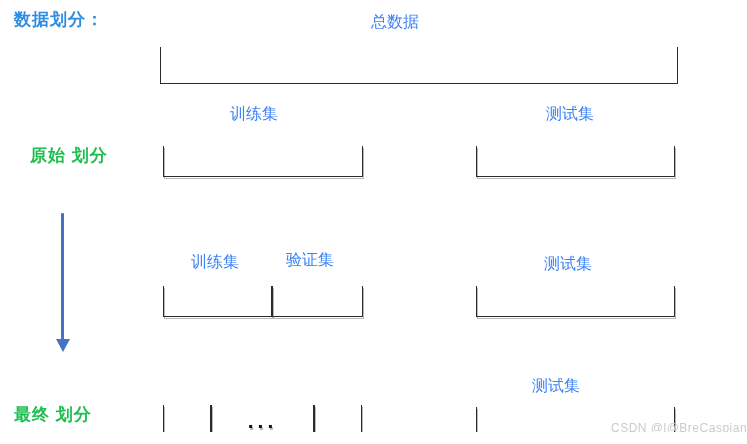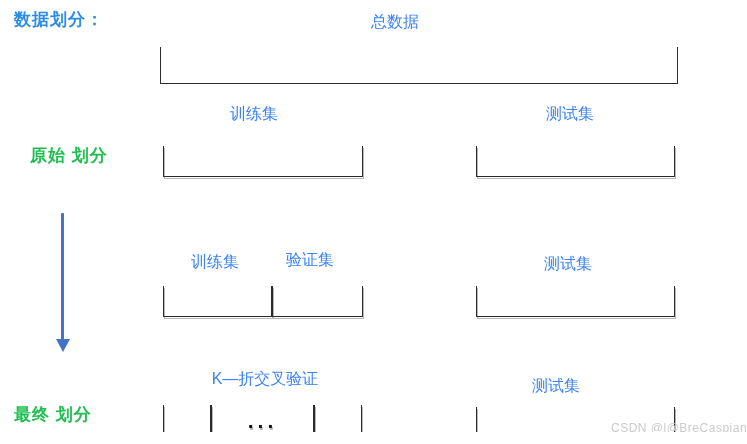--- a/index.html
+++ b/index.html
@@ -53,21 +53,20 @@
   <div class="arrow-head"></div>
 
   <div class="lbl centered" style="left:215px;top:252px;">训练集</div>
   <div class="lbl centered" style="left:310px;top:250px;">验证集</div>
   <div class="lbl centered" style="left:568px;top:254px;">测试集</div>
   <div class="bracket shadowed br-trainval">
     <div class="divider" style="left:107px;"></div>
   </div>
   <div class="bracket shadowed br-test-mid"></div>
 
-  <div class="lbl centered" style="left:265px;top:369px;">K—折交叉验证</div>
   <div class="lbl centered" style="left:556px;top:376px;">测试集</div>
   <div class="colored-lbl green" style="left:14px;top:403px;">最终 划分</div>
   <div class="bracket shadowed br-kfold">
     <div class="divider" style="left:46px;"></div>
     <div class="divider" style="left:149px;"></div>
     <div class="ellipsis">...</div>
   </div>
   <div class="bracket shadowed br-test-final"></div>
 
   <div class="watermark">CSDN @l@BreCaspian</div>

